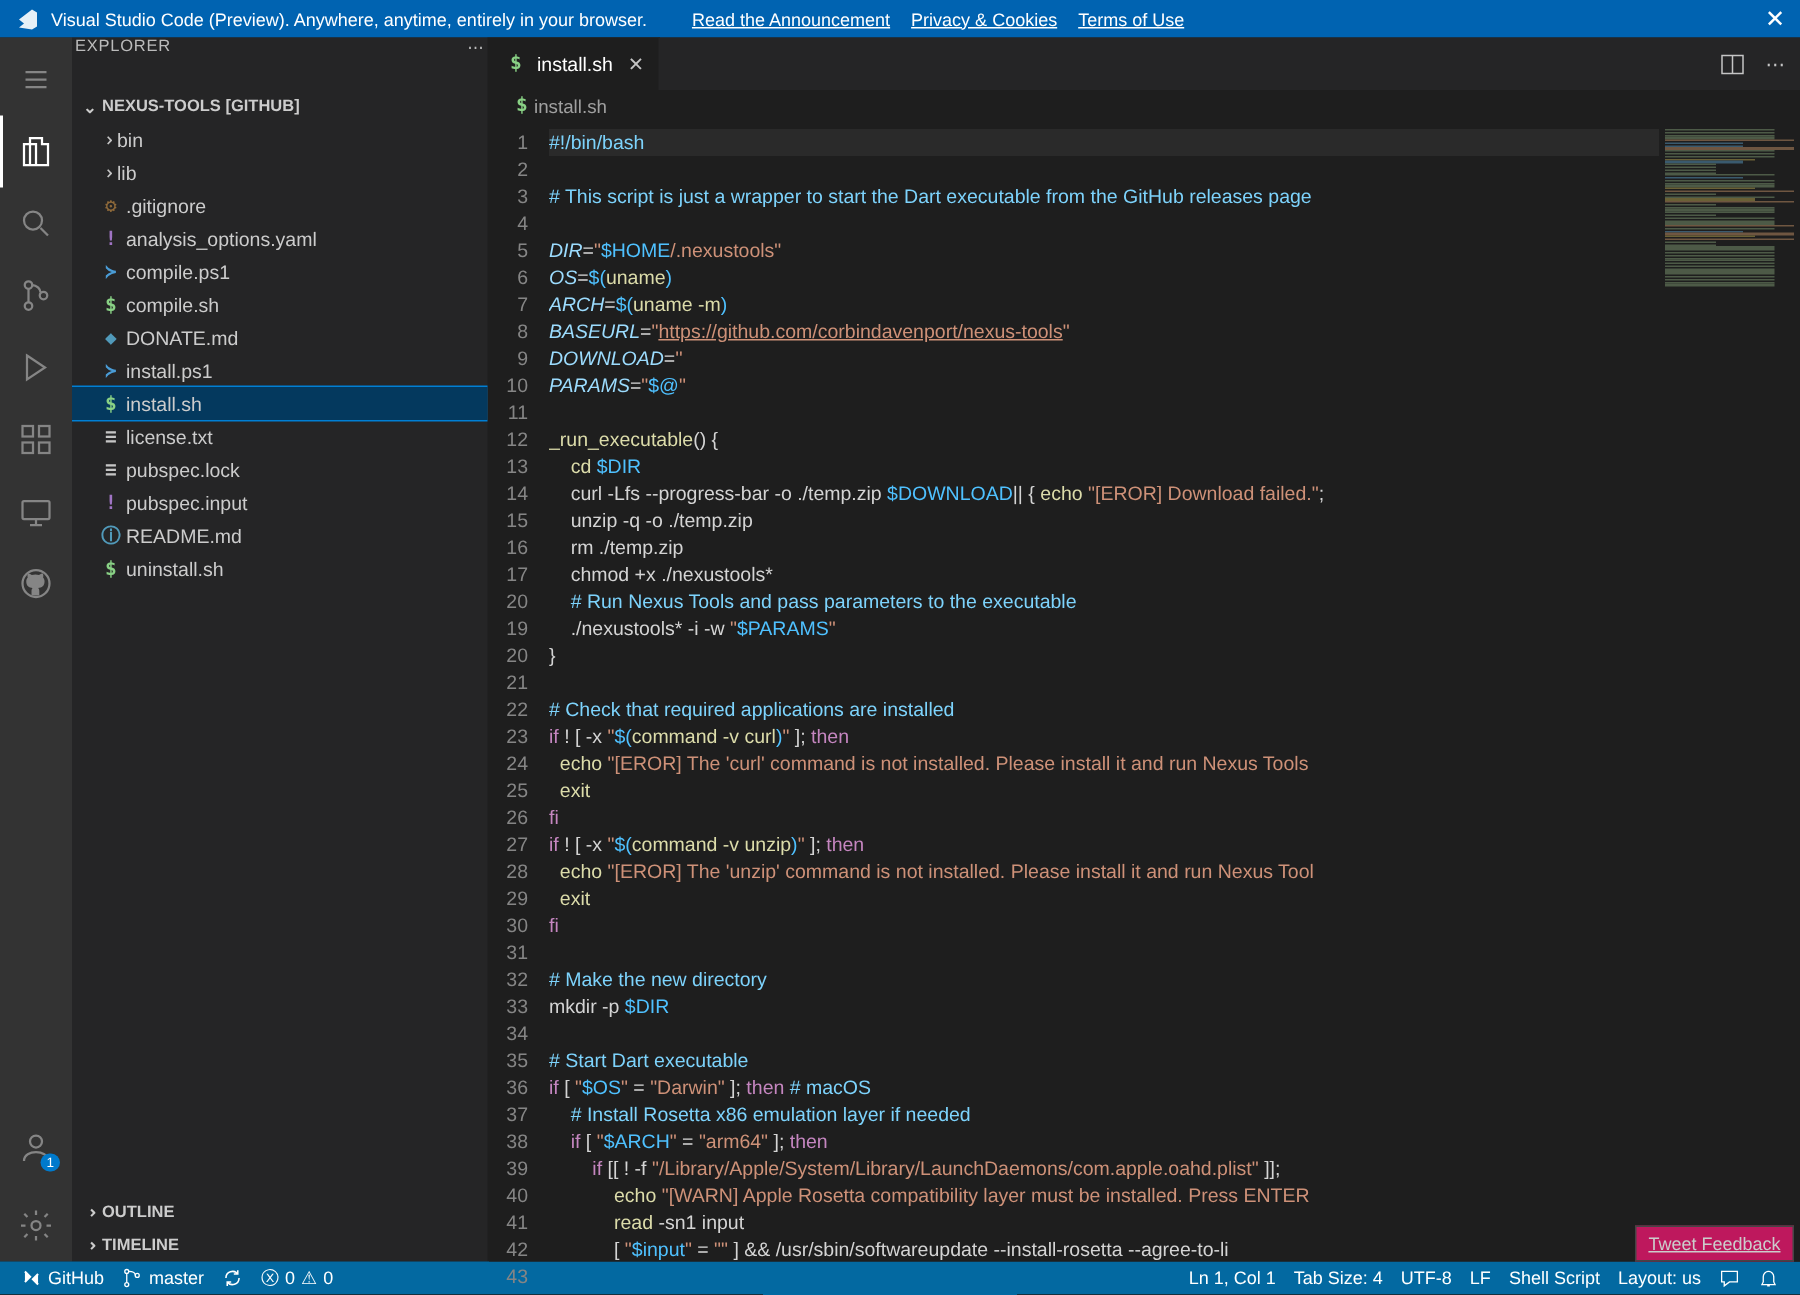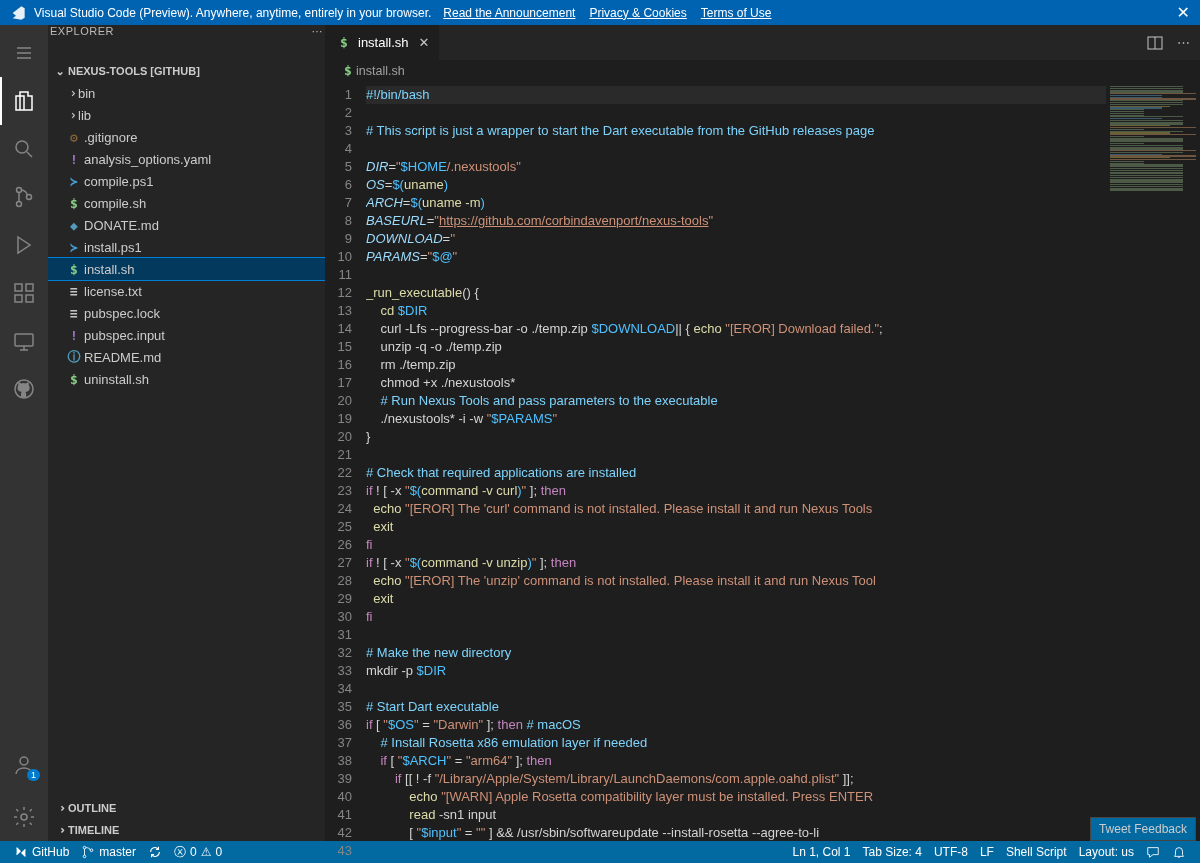--- a/index.html
+++ b/index.html
@@ -1,19 +1,19 @@
 <!DOCTYPE html>
 <html><head>
 <meta charset="utf-8">
 <style>
 * { margin:0; padding:0; box-sizing:border-box; font-family:"Segoe UI",Arial,sans-serif; }
 body { width:1200px; height:863px; overflow:hidden; background:#1e1e1e; color:#cccccc; font-size:13px; display:flex; flex-direction:column; }
 .banner { background:#0063b1; color:#fff; height:25px; display:flex; align-items:center; padding:0 10px; font-size:12px; }
 .banner .vsicon { width:16px; height:16px; margin-right:8px; }
-.banner .btxt { margin-right:12px; }
+.banner .btxt { margin-right:30px; }
 .banner .blink { text-decoration:underline; margin-right:14px; cursor:pointer; }
 .banner .close { margin-left:auto; cursor:pointer; font-size:16px; }
 .main { flex:1; display:flex; min-height:0; }
 .activity { width:48px; background:#333333; display:flex; flex-direction:column; align-items:center; padding-top:4px; }
 .aitem { width:48px; height:48px; display:flex; align-items:center; justify-content:center; cursor:pointer; color:#858585; position:relative; }
 .aitem.active { color:#ffffff; }
 .aitem.active::before { content:""; position:absolute; left:0; top:0; bottom:0; width:2px; background:#fff; }
 .activity .bottom { margin-top:auto; margin-bottom:4px; }
 .badge { position:absolute; bottom:8px; right:8px; background:#007acc; color:#fff; border-radius:8px; font-size:9px; padding:0 4px; line-height:12px; }
 .sidebar { width:278px; background:#252526; display:flex; flex-direction:column; border-right:1px solid #1e1e1e; }
@@ -50,21 +50,21 @@
 .minimap { width:94px; background:#1e1e1e; position:relative; }
 .minimap-inner { position:absolute; top:4px; left:4px; right:4px; }
 .ml { height:1.2px; margin-bottom:0.6px; background:#4d5a47; }
 .ml.a { background:#6f5641; }
 .ml.b { background:#3a5a6e; width:60%; }
 .ml.c { background:#6a6136; width:70%; }
 .ml.d { width:40%; }
 .statusbar { height:22px; background:#0369a1; color:#fff; display:flex; align-items:center; font-size:12px; padding:0 8px; }
 .sb-item { display:flex; align-items:center; gap:4px; padding:0 6px; cursor:pointer; height:100%; }
 .sb-spacer { flex:1; }
-.feedback { position:absolute; bottom:0; right:4px; background:#0369a1; color:#ccc; padding:4px 8px; font-size:12px; border:1px solid #454545; cursor:pointer; }
+.feedback { position:absolute; bottom:0; right:4px; background:#be185d; color:#ccc; padding:4px 8px; font-size:12px; border:1px solid #454545; cursor:pointer;text-decoration:underline; }
 svg { display:block; }
 .i-ps1 { color:#4a9cd6; }
 .i-sh { color:#89d185; }
 .i-md { color:#519aba; }
 .i-yaml { color:#a074c4; }
 .i-txt { color:#c5c5c5; }
 .i-lock { color:#c5c5c5; }
 .i-ign { color:#8f6a3a; }
 </style>
 </head>

